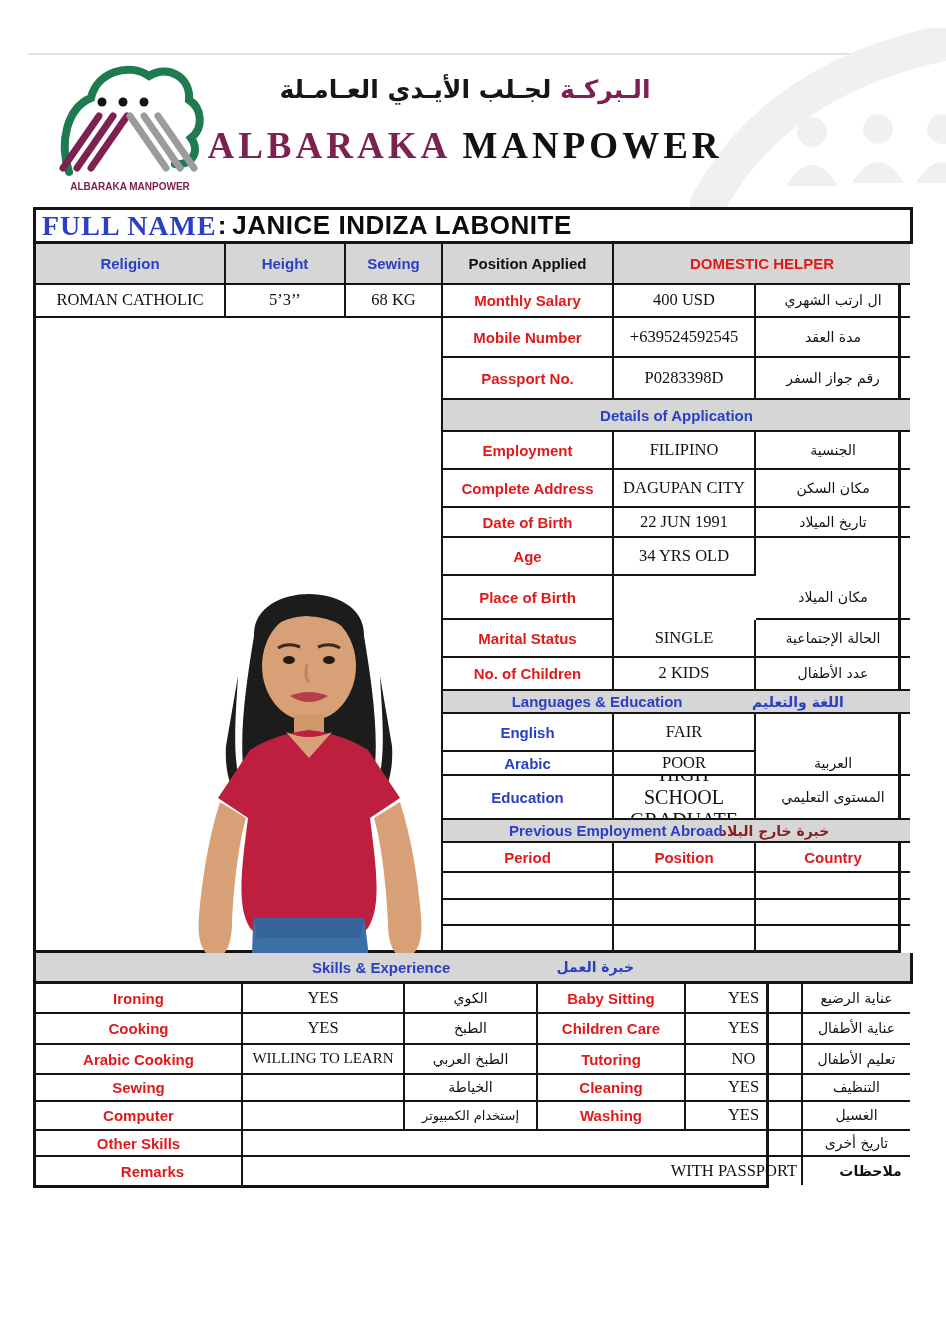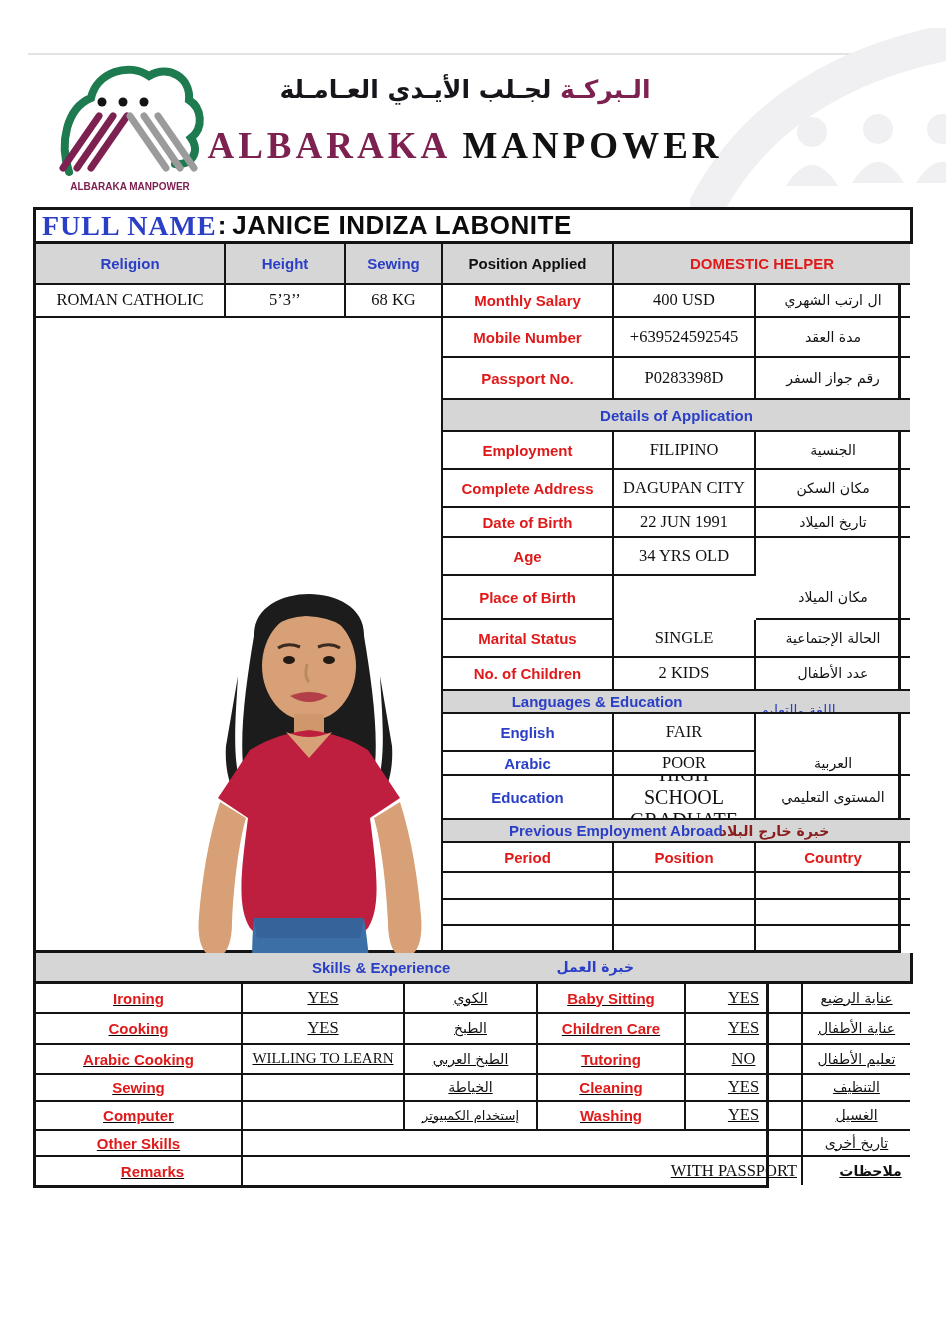--- a/index.html
+++ b/index.html
@@ -28,21 +28,21 @@
   #fullname-bar .fn-sep{font-size:26px;font-weight:800;color:#0c0c0c;margin:0 6px 0 1px;}
   #fullname-bar .fn-value{font-size:26px;font-weight:800;color:#0c0c0c;letter-spacing:0.5px;}
   
   .grid{position:absolute;left:33px;box-sizing:border-box;border:3px solid var(--bd);border-top:none;
         display:grid;background:#fff;}
   #main-grid{top:244px;width:868px;
     grid-template-columns:190px 120px 97px 171px 142px 154px;
     grid-template-rows:41px 33px 40px 42px 32px 38px 38px 30px 38px 44px 38px 33px 23px 38px 24px 44px 23px 30px 27px 26px 24px;}
   #skills-grid{top:984px;width:736px;
     grid-template-columns:207px 162px 133px 148px 117px 107px;
-    grid-template-rows:30px 31px 30px 27px 29px 26px 28px;text-decoration:underline;}
+    grid-template-rows:30px 31px 30px 27px 29px 26px 28px;}
   .c{box-sizing:border-box;border-right:2px solid var(--bd);border-bottom:2px solid var(--bd);
      display:flex;align-items:center;justify-content:center;text-align:center;padding:1px 3px;overflow:hidden;}
   .lastcol{border-right:none;}
   .lastrow{border-bottom:none;margin-left:28px;}
   .grey{background:var(--grey);}
   .lab-r{color:var(--red);font-weight:bold;font-size:15px;}
   .lab-b{color:var(--blue);font-weight:bold;font-size:15px;}
   .lab-k{color:#111;font-weight:bold;font-size:15px;}
   .val{font-family:"Liberation Serif",serif;font-size:16.5px;color:#111;line-height:1.15;}
   .ar{font-family:"DejaVu Sans",sans-serif;font-size:14px;color:#111;direction:rtl;line-height:1.2;}
@@ -175,21 +175,21 @@
   <div class="c ar lastcol" style="grid-area:10/6" dir="rtl">مكان الميلاد</div>
   <div class="c lab-r" style="grid-area:11/4">Marital Status</div>
   <div class="c val" style="grid-area:11/5">SINGLE</div>
   <div class="c ar lastcol" style="grid-area:11/6" dir="rtl">الحالة الإجتماعية</div>
   <div class="c lab-r" style="grid-area:12/4">No. of Children</div>
   <div class="c val" style="grid-area:12/5">2 KIDS</div>
   <div class="c ar lastcol" style="grid-area:12/6" dir="rtl">عدد الأطفال</div>
 
   <div class="c grey banner lastcol" style="grid-area:13/4/14/7">
     <span class="b-title" style="left:0;width:66%;">Languages &amp; Education</span>
-    <span class="b-ar" style="left:52%;width:48%;color:var(--blue);font-weight:normal;margin-top:8px;" dir="rtl">اللغة والتعليم</span>
+    <span class="b-ar" style="left:52%;width:48%;color:var(--blue);font-weight:bold;" dir="rtl">اللغة والتعليم</span>
   </div>
 
   <div class="c lab-b" style="grid-area:14/4">English</div>
   <div class="c val" style="grid-area:14/5">FAIR</div>
   <div class="c lab-b" style="grid-area:15/4">Arabic</div>
   <div class="c val" style="grid-area:15/5">POOR</div>
   <div class="c ar lastcol" style="grid-area:15/6" dir="rtl">العربية</div>
   <div class="c lab-b" style="grid-area:16/4">Education</div>
   <div class="c val" style="grid-area:16/5;font-size:20px;">HIGH SCHOOL GRADUATE</div>
   <div class="c ar lastcol" style="grid-area:16/6" dir="rtl">المستوى التعليمي</div>

